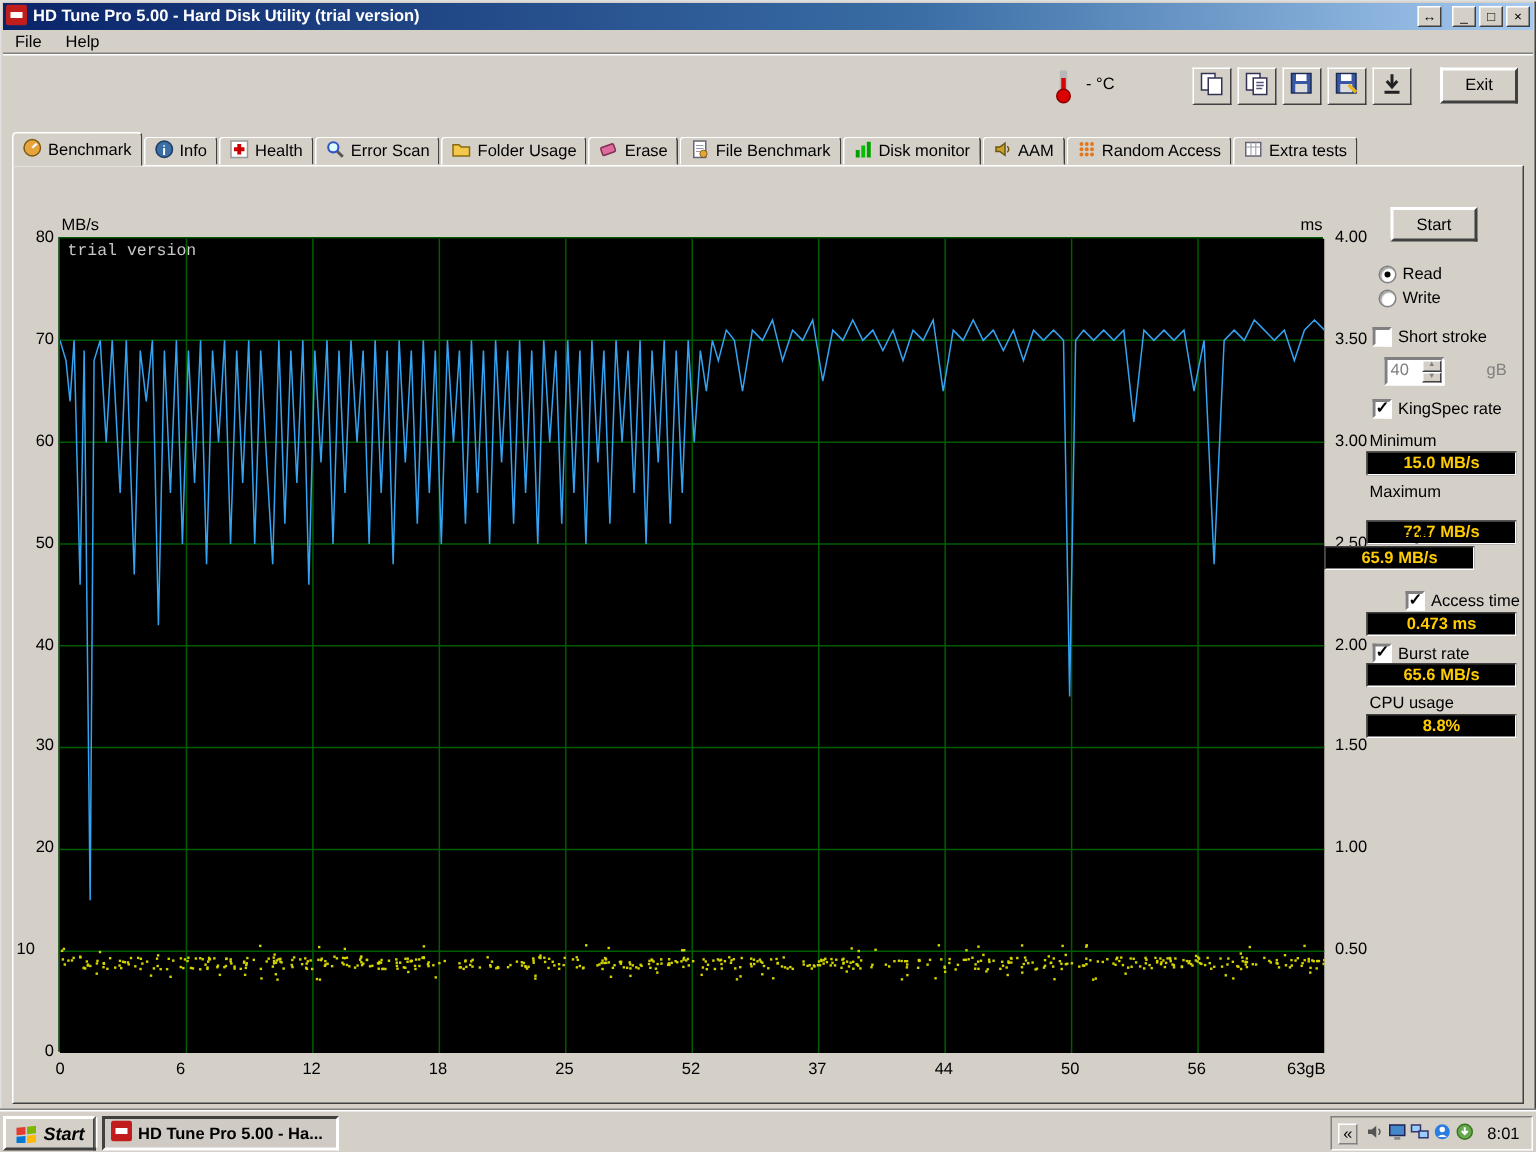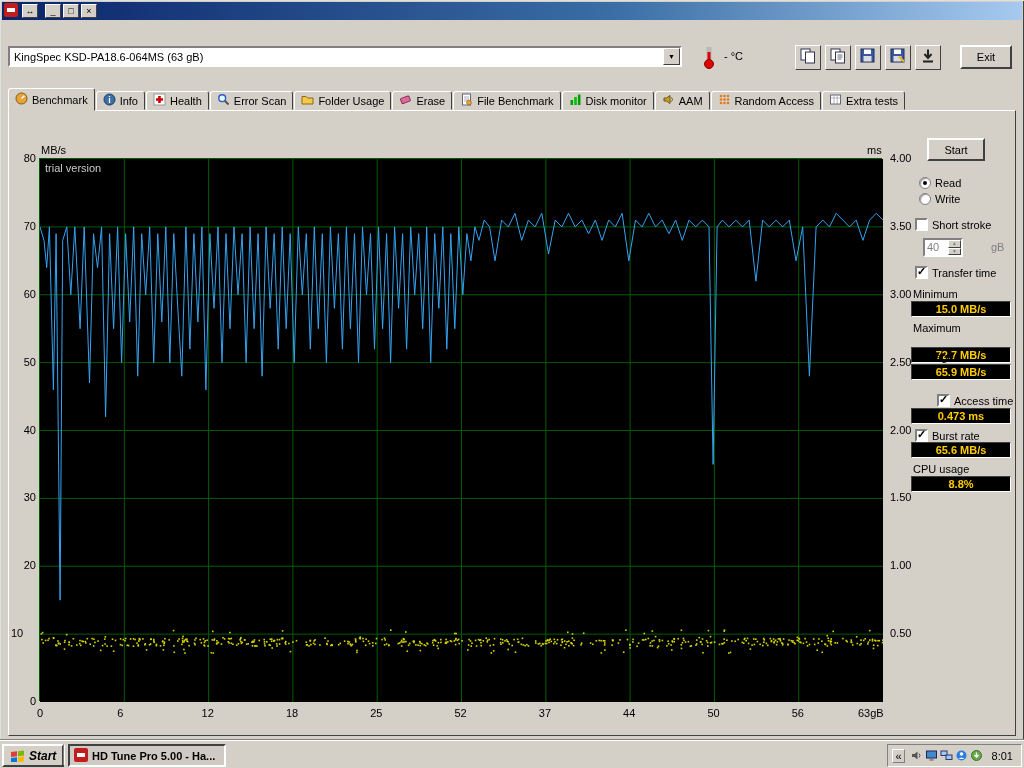--- a/index.html
+++ b/index.html
@@ -37,21 +37,21 @@
   .tabs{position:absolute;left:8px;top:86px;right:8px;height:24px;display:flex;align-items:flex-end;z-index:3;}
   .tab{height:19px;display:flex;align-items:center;gap:4px;padding:0 6px;margin-right:1px;
        background:#d4d0c8;border:1px solid;border-color:#fff #404040 transparent #fff;
        border-radius:3px 3px 0 0;white-space:nowrap;}
   .tab.active{height:23px;border-bottom-color:#d4d0c8;position:relative;z-index:4;margin-bottom:-1px;}
   
   .main{position:absolute;left:8px;top:110px;width:1008px;height:626px;background:#d4d0c8;
         border:1px solid;border-color:#fff #404040 #404040 #fff;z-index:2;}
   .plot{position:absolute;left:30px;top:47px;width:843px;height:543px;background:#000;
         border:1px solid #005c00;}
-  .trial{position:absolute;left:5px;top:3px;color:#c8c8c8;}
+  .trial{position:absolute;left:5px;top:3px;color:#c8c8c8;font-family:Liberation Mono, monospace;}
   .axis-label{position:absolute;}
   .ticklabel{position:absolute;white-space:nowrap;}
   
   .startbtn2{position:absolute;left:918px;top:27px;width:58px;height:23px;background:#d4d0c8;
              border:2px solid;border-color:#fff #404040 #404040 #fff;font-size:11px;}
   .cb{display:inline-block;width:13px;height:13px;background:#fff;vertical-align:middle;
       border:2px solid;border-color:#808080 #fff #fff #808080;position:relative;}
   .cb.on::after{content:"✓";position:absolute;left:0px;top:-3px;font-size:11px;font-weight:bold;color:#000;}
   .rb{display:inline-block;width:12px;height:12px;border-radius:50%;background:#fff;vertical-align:middle;
       border:1px solid #808080;box-shadow:inset 1px 1px 1px rgba(0,0,0,.4);position:relative;}
@@ -88,34 +88,35 @@
 </head>
 <body>
 
 <div class="window">
 
   <div class="titlebar">
     <span><svg width="14" height="14">
           <rect width="14" height="14" rx="2" fill="#c21d1d"></rect>
           <rect x="3" y="5" width="8" height="4" fill="#fff"></rect>
         </svg></span>
+    <span class="title">HD Tune Pro 5.00 - Hard Disk Utility (trial version)</span>
     <span class="winbtns" id="winbtns">
         <button class="wbtn">↔</button>
         <button class="wbtn">_</button>
         <button class="wbtn">□</button>
         <button class="wbtn">×</button>
       </span>
   </div>
 
+  <div class="menubar" id="menubar">
+      <span class="menu-item">File</span>
+      <span class="menu-item">Help</span>
+    </div>
 
   <div class="toolbar">
-    <div class="combo">
-      <span class="combo-text">KingSpec KSD-PA18.6-064MS (63 gB)</span>
-      <span class="combo-btn">▼</span>
-    </div>
     <span class="thermo">
       <svg width="14" height="26">
           <line x1="7" y1="3" x2="7" y2="16" stroke="#b8b8b8" stroke-width="5"></line>
           <line x1="7" y1="8" x2="7" y2="17" stroke="#dd0000" stroke-width="3"></line>
           <circle cx="7" cy="20" r="4.5" fill="#dd0000" stroke="#8a0000"></circle>
         </svg>
     </span>
     <span class="temp-label">- °C</span>
     <span class="toolbtns" id="toolbtns">
         <button class="tbtn">
@@ -926,31 +927,31 @@
       <span class="num">40</span>
       <span class="arrows">
           <span></span>
           <span></span>
         </span>
     </div>
     <div class="ctl-label" style="left:982px;top:130px;color:#808080;">gB</div>
 
     <div class="ctl-row" style="left:906px;top:155px;">
       <span class="cb on"></span>
-      <span>Transfer time</span>
+      <span>KingSpec rate</span>
     </div>
 
     <div class="ctl-label" style="left:904px;top:177px;">Minimum</div>
     <div class="vbox" style="left:902px;top:190px;">15.0 MB/s</div>
 
     <div class="ctl-label" style="left:904px;top:211px;">Maximum</div>
     <div class="vbox" style="left:902px;top:224px;margin-top:12px;">72.7 MB/s</div>
 
     <div class="ctl-label" style="left:904px;top:240px;">Average</div>
-    <div class="vbox" style="left:902px;top:253px;">65.9 MB/s</div>
+    <div class="vbox" style="left:874px;top:253px;">65.9 MB/s</div>
 
     <div class="ctl-row" style="left:906px;top:283px;padding-left:22px;">
       <span class="cb on"></span>
       <span>Access time</span>
     </div>
     <div class="vbox" style="left:902px;top:297px;">0.473 ms</div>
 
     <div class="ctl-row" style="left:906px;top:318px;">
       <span class="cb on"></span>
       <span>Burst rate</span>

